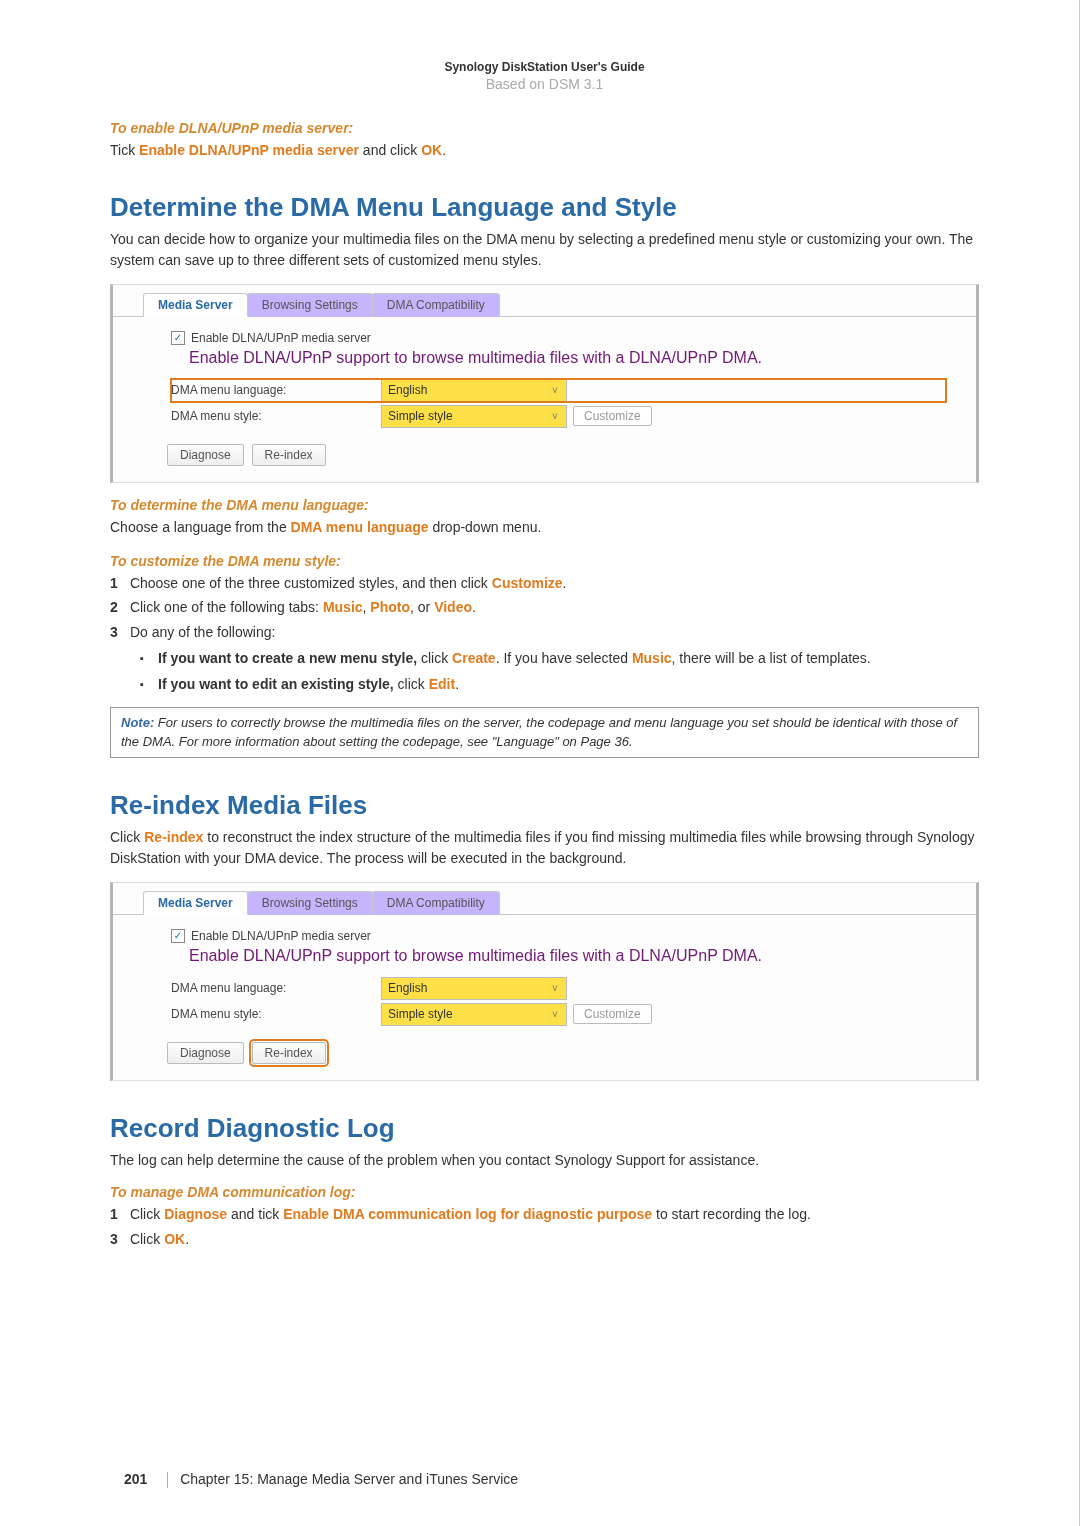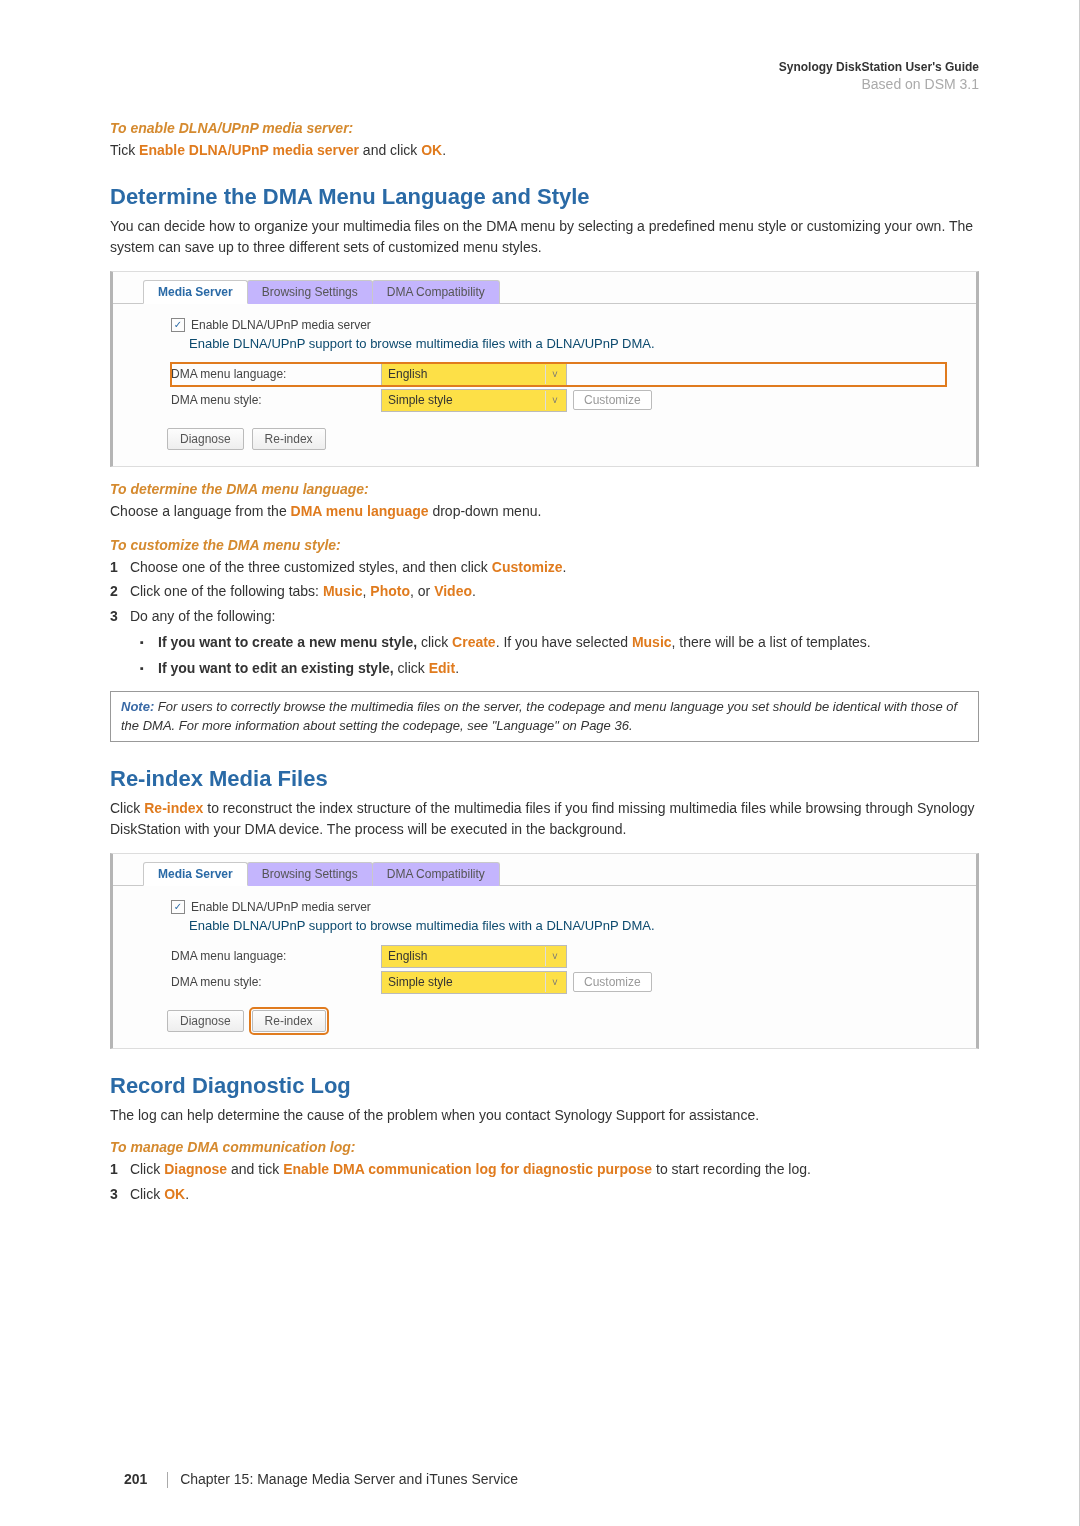--- a/index.html
+++ b/index.html
@@ -11,39 +11,39 @@
   }
   .page {
     width: 1080px;
     min-height: 1526px;
     position: relative;
     padding: 60px 100px 40px 110px;
     box-sizing: border-box;
     border-right: 1px solid #ccc;
   }
   .header {
-    text-align: right;
+    text-align: center;
     margin-bottom: 28px;
   }
   .header-title { font-size: 12px; font-weight: bold; color: #333; }
   .header-sub { font-size: 14px; color: #aaa; margin-top:2px;}
   .subheading-orange {
     color: #d58a2f;
     font-weight: bold;
     font-size: 14px;
     margin: 8px 0 4px 0;
     font-style: italic;
   }
   .body-text { font-size: 14px; line-height: 1.45; margin: 2px 0; }
   .orange-inline { color: #e07b1e; font-weight: bold; }
   .section-heading {
     color: #2a6aa6;
-    font-size: 22px;
+    font-size: 26px;
     font-weight: bold;
-    margin: 24px 0 6px 0;
+    margin: 32px 0 6px 0;
   }
   .screenshot-box {
     border-left: 3px solid #b5b5b5;
     border-right: 3px solid #b5b5b5;
     border-top: 1px solid #ddd;
     border-bottom: 1px solid #ddd;
     margin: 14px 0 14px 0;
     padding: 0;
     background: #fdfdfd;
   }
@@ -82,22 +82,22 @@
     font-size: 12px;
     color: #444;
     margin-bottom: 4px;
   }
   .chk {
     width:12px; height:12px; border:1px solid #888; margin-right:6px;
     display:inline-flex; align-items:center; justify-content:center;
     font-size:10px; color:#2a6aa6; line-height:1;
   }
   .desc-row {
-    font-size: 13px;
-    color: #0c4a6e;
+    font-size: 16px;
+    color: #701a75;
     margin: 0 0 12px 18px;
   }
   .form-row {
     display: flex;
     align-items: center;
     margin: 3px 0;
   }
   .form-row .lbl {
     width: 210px;
     font-size: 12px;

